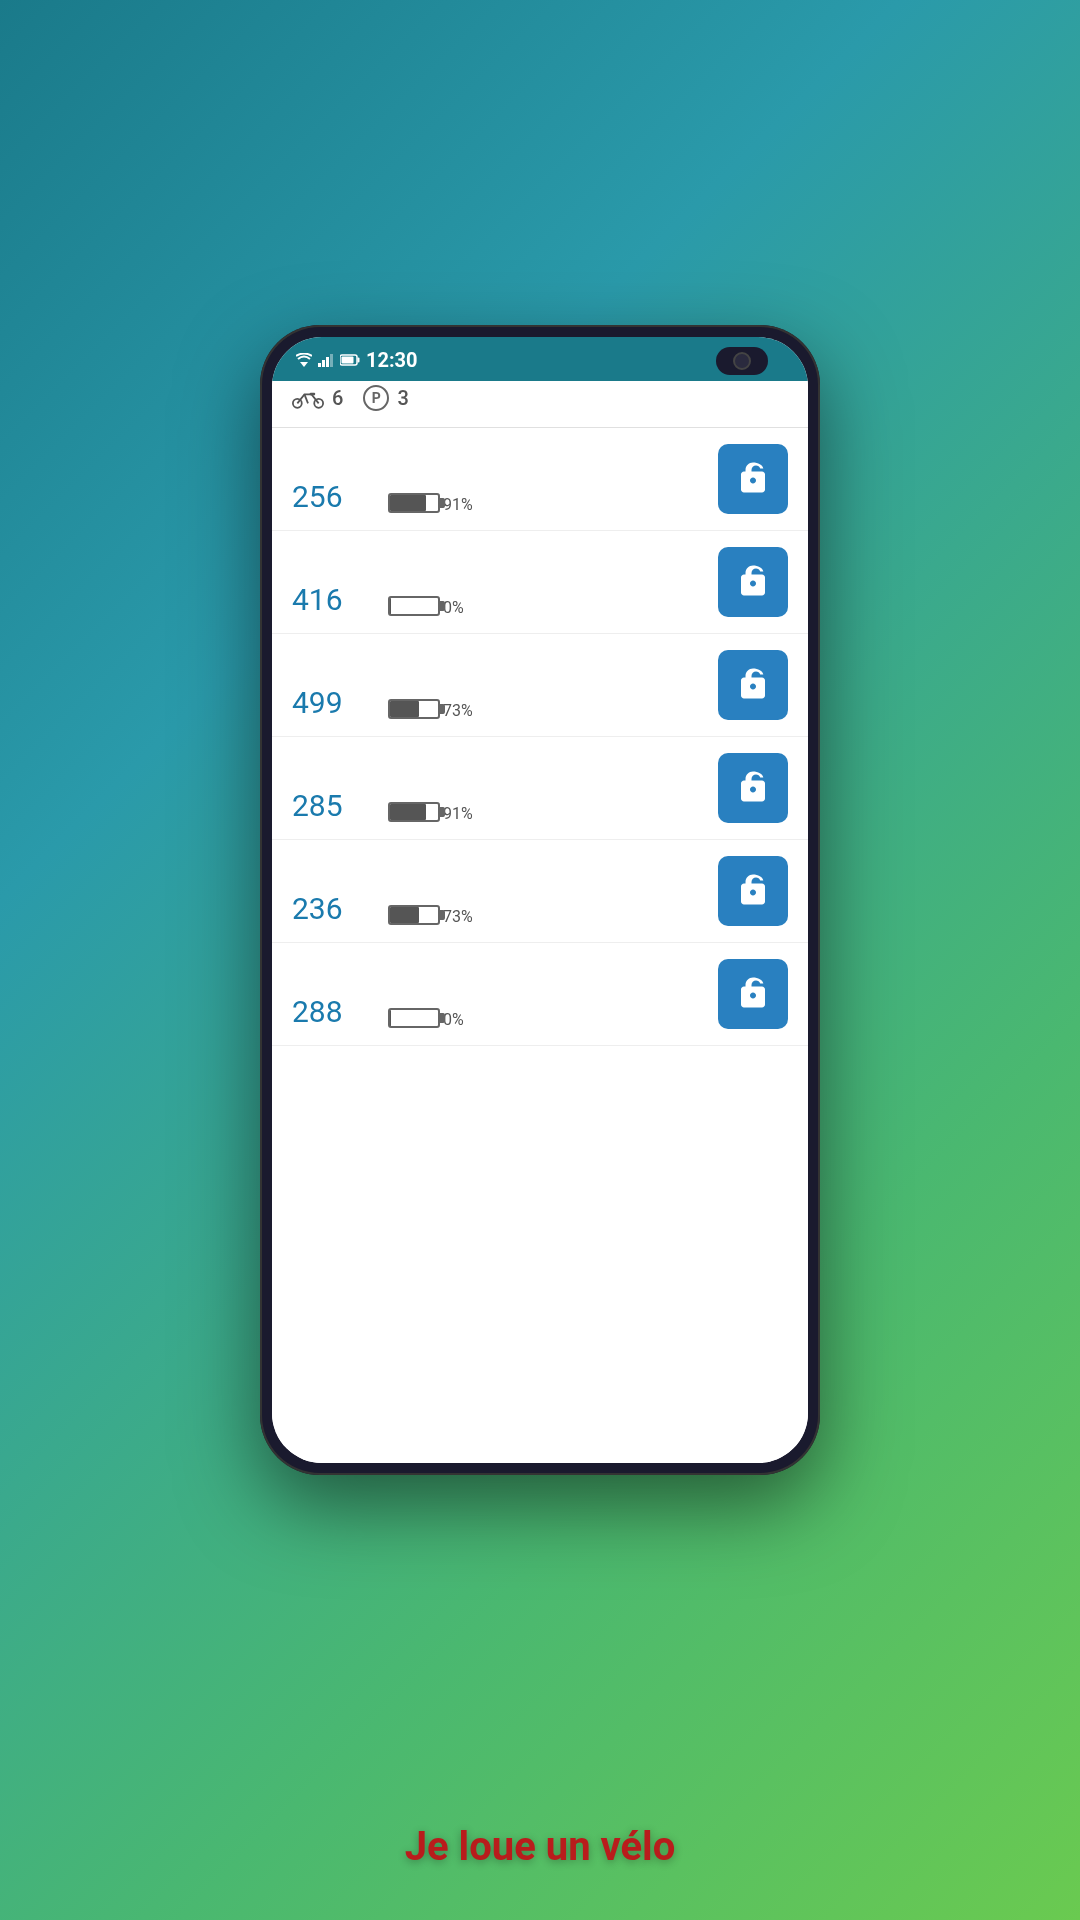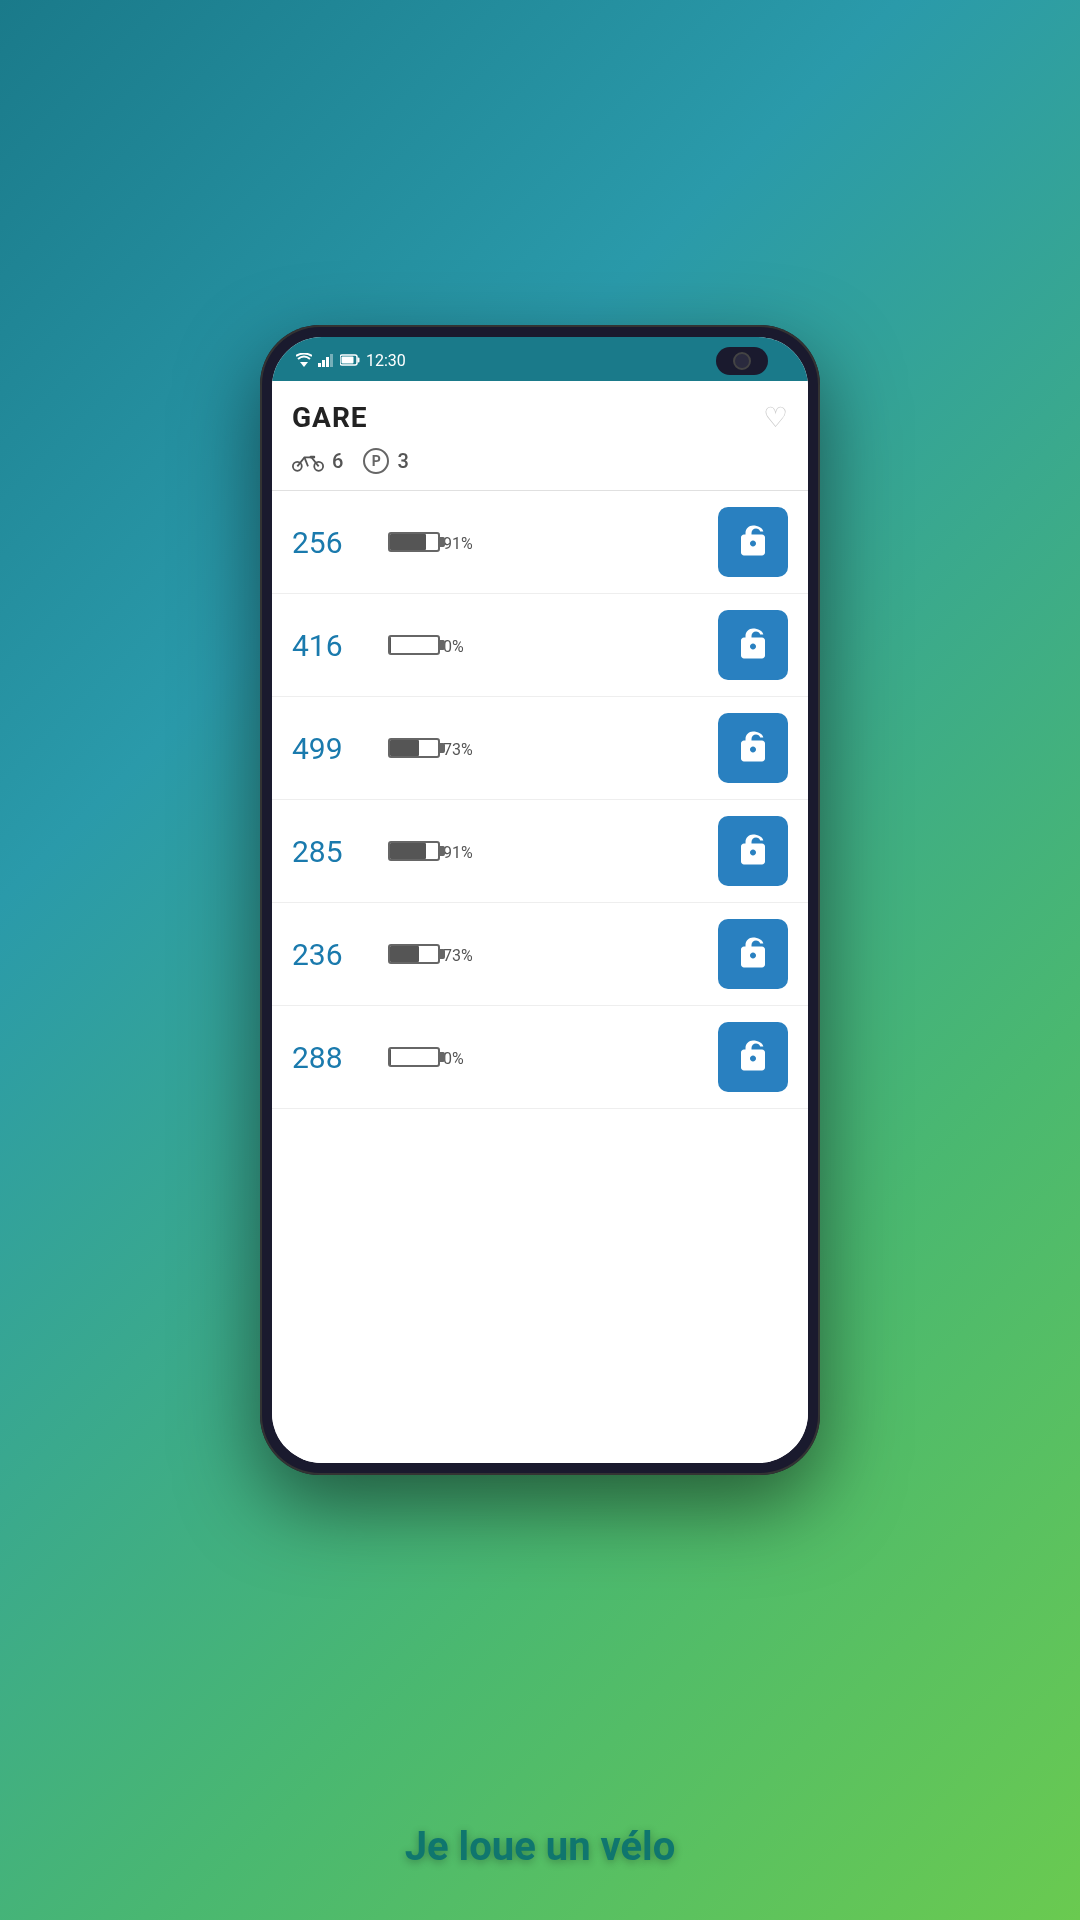--- a/index.html
+++ b/index.html
@@ -56,22 +56,22 @@
       min-height: 44px;
     }
 
     .status-left {
       display: flex;
       align-items: center;
       gap: 6px;
     }
 
     .time {
-      font-size: 16px;
-      font-weight: 400;
+      font-size: 20px;
+      font-weight: 700;
     }
 
     
     .camera-notch {
       position: absolute;
       top: 22px;
       right: 52px;
       width: 52px;
       height: 28px;
       background: #1a1a2e;
@@ -195,21 +195,21 @@
       margin: 0 0 0 0;
     }
 
     
     .bike-list {
       padding: 0;
     }
 
     .bike-item {
       display: flex;
-      align-items: center;
+      align-items: flex-end;
       padding: 16px 20px;
       border-bottom: 1px solid #eeeeee;
       gap: 16px;
     }
 
     .bike-number {
       font-size: 30px;
       font-weight: 400;
       color: #1a7aad;
       width: 80px;
@@ -281,21 +281,21 @@
       fill: white;
     }
 
     
     .bottom-caption {
       position: absolute;
       bottom: 50px;
       left: 0;
       right: 0;
       text-align: center;
-      color: #0f766e;
+      color: #b91c1c;
       font-size: 40px;
       font-weight: 700;
       text-shadow: 0 2px 8px rgba(0,0,0,0.3);
     }
   </style>
 </head>
 <body>
 
 <div class="phone-wrapper">
   <div class="phone-frame">
@@ -327,24 +327,20 @@
             <rect x="17.5" y="3.5" width="2" height="5" rx="1" fill="white"></rect>
             <rect x="1.5" y="2.5" width="12" height="7" rx="1" fill="white"></rect>
           </svg>
           <span class="time">12:30</span>
         </div>
       </div>
 
 
       <div class="content">
 
-        <div class="station-header">
-          <span class="station-name">GARE</span>
-          <span class="heart-icon">♡</span>
-        </div>
 
         <div class="stats-row">
           <div class="stat-item">
             <svg width="32" height="22" viewBox="0 0 36 24" fill="none" stroke="#555" stroke-width="2">
               <circle cx="6" cy="18" r="5"></circle>
               <circle cx="30" cy="18" r="5"></circle>
               <path d="M6,18 L14,8 L22,8 L30,18"></path>
               <path d="M14,8 L18,18"></path>
               <rect x="20" y="6" width="6" height="3" rx="1" fill="#555" stroke="none"></rect>
             </svg>

